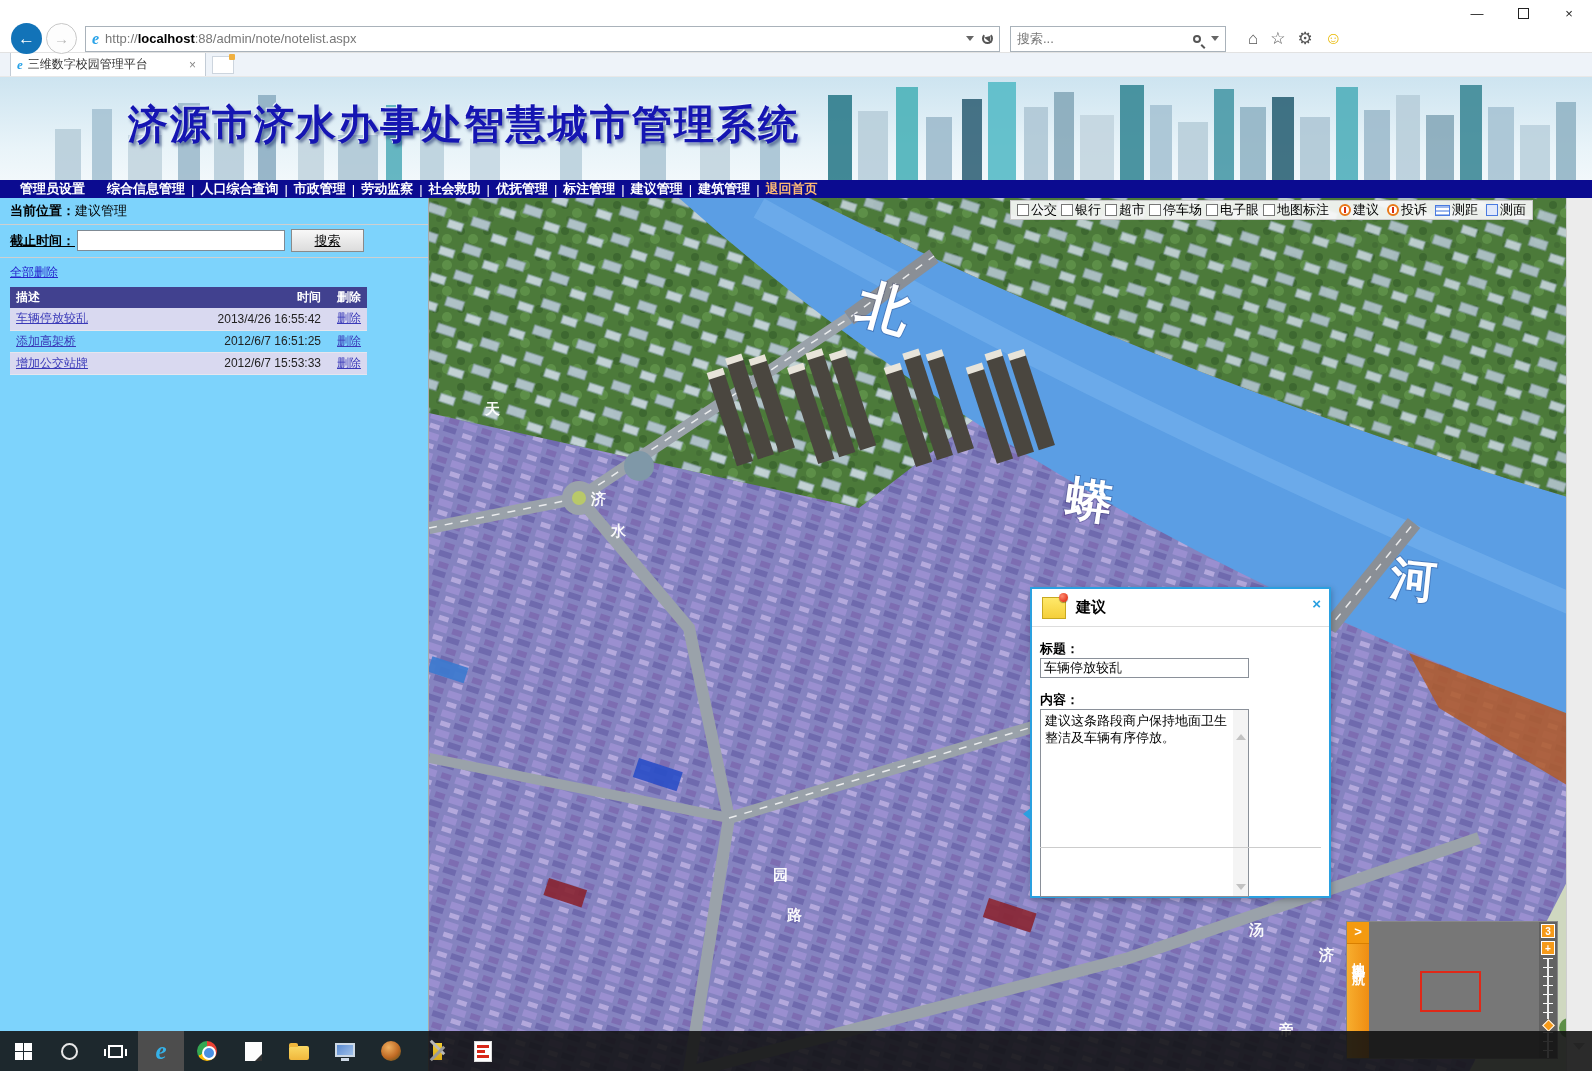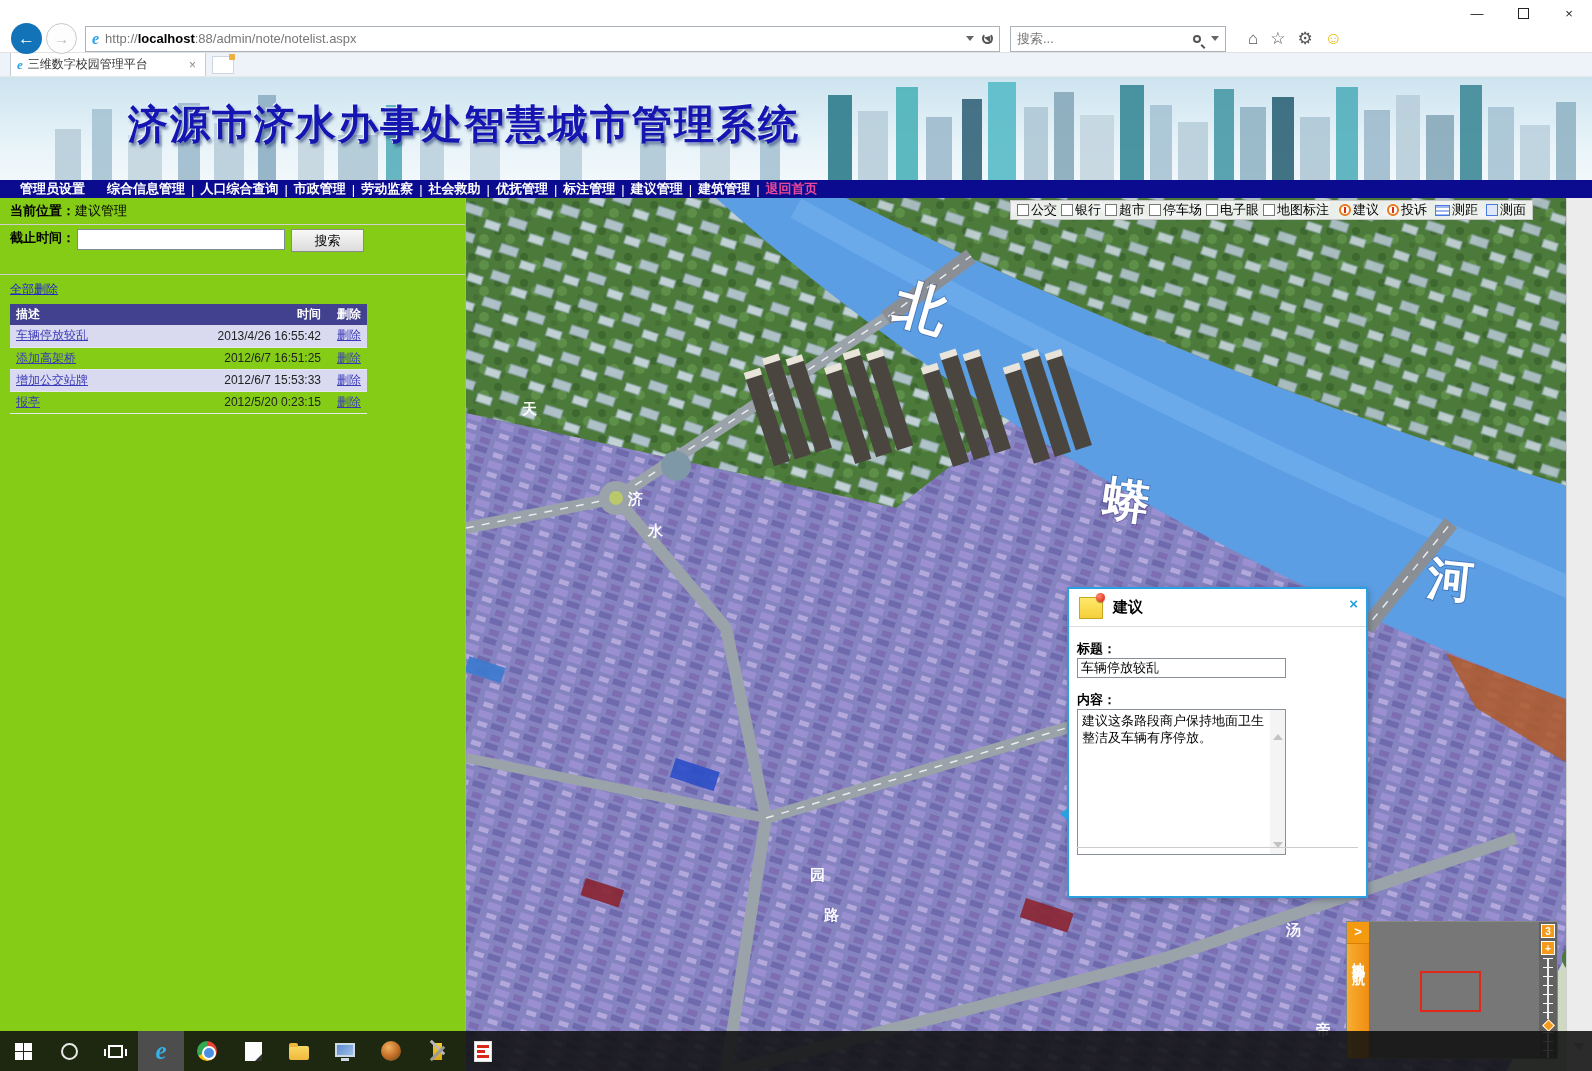--- a/index.html
+++ b/index.html
@@ -41,29 +41,29 @@
   
   .banner { position:relative; width:100%; height:103px; background:linear-gradient(#cde4f0,#e9f4f9 70%,#f2f8fb); overflow:hidden;padding-left:40px;}
   .banner svg { position:absolute; left:0; top:0; }
   .banner-title { position:absolute; left:128px; top:20px; font-size:40px; font-weight:bold; color:#1515b2; letter-spacing:2px;
       text-shadow:-1px -1px 0 #e8f1fa, 2px 3px 3px rgba(30,50,110,0.55); white-space:nowrap;}
 
   
   .navbar { width:100%; height:18px; background:#0b0b90; display:flex; align-items:center; font-size:13px; font-weight:bold; color:#fff; padding-left:14px;}
   .navbar a { color:#fff; text-decoration:none; padding:0 6px; white-space:nowrap;}
   .navbar .sep { color:#fff; font-weight:normal;}
-  .navbar a.home-exit { color:#ec4899; }
+  .navbar a.home-exit { color:#fdba74; }
   .navbar a:first-child { padding-right:16px; }
 
   
   .content { display:flex; width:100%; height:874px; }
-  .left-panel { width:466px; background:#84cc16; border-right:1px solid #aaa; font-size:13px; color:#000;}
+  .left-panel { width:429px; background:#7dd3fc; border-right:1px solid #aaa; font-size:13px; color:#000;}
   .loc-row { padding:4px 10px; border-bottom:1px solid #cfcfcf; }
   .loc-row b { font-weight:bold; }
-  .search-row { display:flex; align-items:flex-start; padding:4px 8px 22px 10px; border-bottom:1px solid #cfcfcf;}
+  .search-row { display:flex; align-items:center; padding:4px 8px 5px 10px; border-bottom:1px solid #cfcfcf;text-decoration:underline;}
   .search-row .lbl { font-weight:bold; }
   .deadline-input { width:208px; height:21px; border:1px solid #7f8a94; margin-left:2px; font-size:12px; padding:0 3px;}
   .search-btn { width:73px; height:23px; margin-left:6px; background:linear-gradient(#f8f8f8,#dcdcdc); border:1px solid #8a8a8a; font-size:13px; font-family:"Liberation Sans",sans-serif;}
   .delall { display:inline-block; margin:6px 10px 4px 10px; color:#2525cc; font-size:12px; }
   .ptable { margin:2px 10px 0 10px; border-collapse:collapse; width:357px; font-size:12px;}
   .ptable th { background:#41418F; color:#fff; font-weight:bold; height:21px; padding:0 6px; text-align:left;}
   .ptable th.c, .ptable td.c { text-align:right; }
   .ptable td { height:22px; padding:0 6px; border-bottom:1px solid #e6e6ee;}
   .row-alt { background:#d9d9f0; }
   .ptable a { color:#3a3ab8; }
@@ -89,21 +89,21 @@
   .dialog { position:absolute; left:601px; top:389px; width:301px; height:311px; background:#fff; border:2px solid #2aa0e0; z-index:8; box-shadow:1px 2px 6px rgba(0,0,0,.25);}
   .dlg-ptr { position:absolute; left:-9px; top:218px; width:0; height:0; border-top:7px solid transparent; border-bottom:7px solid transparent; border-right:9px solid #2aa0e0;}
   .dlg-title { height:38px; display:flex; align-items:center; padding:0 10px; border-bottom:1px solid #ddd;}
   .note-icon { width:24px; height:22px; background:linear-gradient(#ffe96a,#f5cf3a); border:1px solid #c8a820; position:relative; margin-right:10px;}
   .note-icon:after { content:""; position:absolute; right:-3px; top:-5px; width:9px; height:9px; border-radius:50%; background:radial-gradient(circle at 35% 35%,#ff8a70,#d81800); box-shadow:0 1px 1px rgba(0,0,0,.4);}
   .dlg-title .t { font-size:15px; font-weight:bold; }
   .dlg-close { position:absolute; right:8px; top:6px; color:#2aa0e0; font-size:15px; font-weight:bold; }
   .dlg-row { display:flex; margin:10px 8px 0 8px;flex-direction:column; }
   .dlg-row .flabel { width:44px; font-size:13px; font-weight:bold; padding-top:3px;}
   .dlg-input { width:209px; height:20px; border:1px solid #8a9099; font-size:13px; padding:0 3px; font-family:"Liberation Sans",sans-serif;}
-  .fake-ta { position:relative; width:209px; height:146px; border:1px solid #8a9099; background:#fff; font-size:13px; line-height:17px; }
+  .fake-ta { position:relative; width:209px; height:188px; border:1px solid #8a9099; background:#fff; font-size:13px; line-height:17px; }
   .fake-ta .txt { padding:2px 18px 2px 4px; }
   .ta-sb { position:absolute; right:0; top:0; bottom:0; width:15px; background:#f4f4f4;}
   .ta-sb .up,.ta-sb .dn{ position:absolute; left:3px; width:0; height:0; border-left:5px solid transparent; border-right:5px solid transparent;}
   .ta-sb .up{ top:24px; border-bottom:6px solid #c2c2c2;}
   .ta-sb .dn{ bottom:6px; border-top:6px solid #c2c2c2;}
   .dlg-divider { position:absolute; left:8px; right:8px; top:258px; border-top:1px solid #ccc;}
 
   
   .minimap { position:absolute; right:8px; top:723px; width:212px; height:138px; display:flex; z-index:6; border:1px solid #888; background:#777;}
   .mm-bar { width:22px; background:linear-gradient(90deg,#f7ae2e,#ef8d12); display:flex; flex-direction:column; align-items:center;}
@@ -299,25 +299,20 @@
         <tr>
           <td><a href="#">添加高架桥</a></td>
           <td class="c t-time">2012/6/7 16:51:25</td>
           <td class="c t-del"><a href="#">删除</a></td>
         </tr>
         <tr class="row-alt">
           <td><a href="#">增加公交站牌</a></td>
           <td class="c t-time">2012/6/7 15:53:33</td>
           <td class="c t-del"><a href="#">删除</a></td>
         </tr>
-        <tr>
-          <td><a href="#">报亭</a></td>
-          <td class="c t-time">2012/5/20 0:23:15</td>
-          <td class="c t-del"><a href="#">删除</a></td>
-        </tr>
       </tbody>
         </table>
     </div>
 
     <div class="map-area">
       <svg width="1176" height="874" viewBox="0 0 1176 874" preserveAspectRatio="none">
         <defs>
           <pattern id="cityPat" width="34" height="20" patternUnits="userSpaceOnUse" patternTransform="rotate(18)">
             <rect width="34" height="20" fill="#8583c0"></rect>
             <rect x="1" y="2" width="14" height="7" fill="#9a8fd0"></rect>

